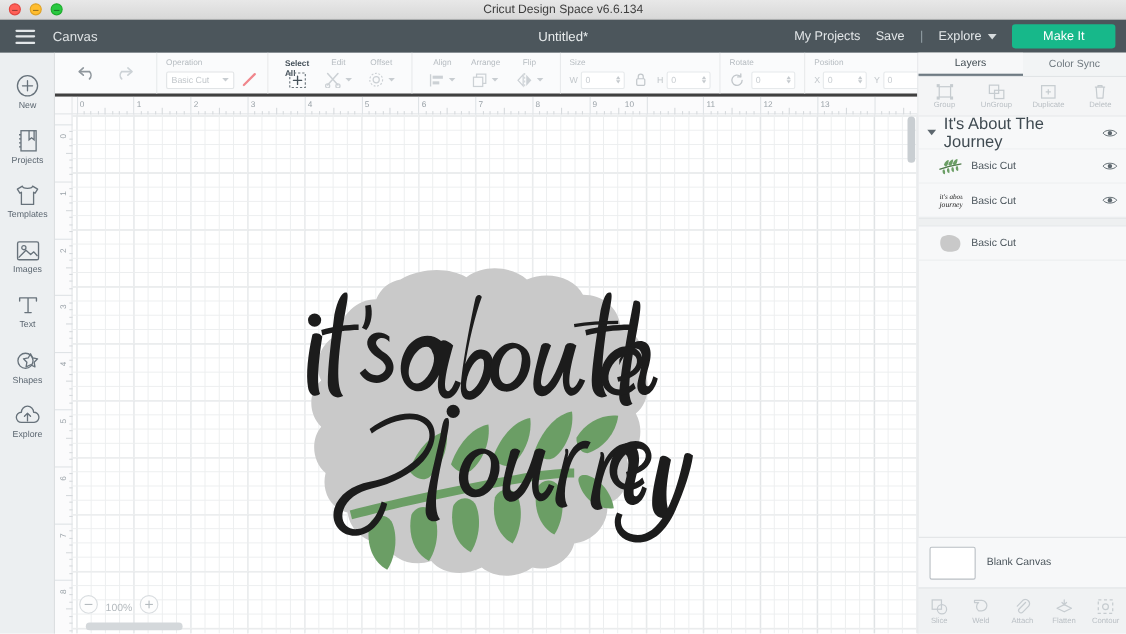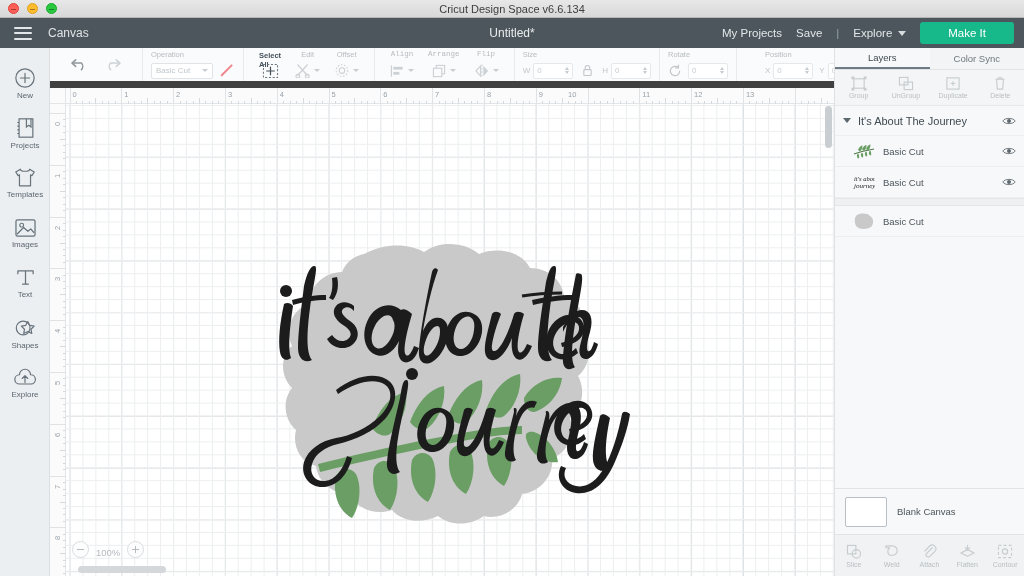--- a/index.html
+++ b/index.html
@@ -69,26 +69,26 @@
     width: 50px; height: 50px; display: flex; flex-direction: column;
     align-items: center; justify-content: center; gap: 2px;
     cursor: pointer; color: #5b6670;
   }
   .rail-item .lbl { font-size: 8px; color: #5b6670; }
   .rail-item svg { display: block; }
 
   
   .toolbar {
     position: absolute; top: 48px; left: 50px; width: 784px; height: 40px;
-    background: #fafbfc; border-bottom: 7px solid #404040;
+    background: #fafbfc; border-bottom: 3px solid #404040;
     display: flex; align-items: stretch; font-size: 8px;
   }
   .tgroup { display: flex; flex-direction: column; justify-content: center;
             padding: 0 8px; border-right: 1px solid #e8eaec; position: relative; }
-  .tgroup.nb { border-right: none; margin-left: 20px; }
+  .tgroup.nb { border-right: none; }
   .tlabel { font-size: 7.5px; color: #b6bcc1; margin-bottom: 3px; height: 9px; line-height: 9px; }
   .tlabel.on { color: #45515a; font-weight: bold; }
   .trow { display: flex; align-items: center; gap: 6px; height: 17px; }
   .ttile { display: flex; flex-direction: column; align-items: center; justify-content: center;
            padding: 0 7px; cursor: pointer; }
   .undo-redo { display: flex; align-items: center; gap: 14px; padding: 0 12px; }
   .arrowbtn { cursor: pointer; }
   .mini-select {
     border: 1px solid #e1e4e6; background: #fff; border-radius: 2px;
     height: 16px; width: 62px; display: flex; align-items: center;
@@ -209,21 +209,21 @@
     display: flex; align-items: center; height: 30px; padding: 0 8px;
     border-bottom: 1px solid #eceef0; background: #f7f8f9; cursor: pointer;
   }
   .lrow.group { background: #f7f8f9; }
   .lrow.child { padding-left: 18px; height: 31px; }
   .caret {
     width: 0; height: 0; border-left: 4px solid transparent;
     border-right: 4px solid transparent; border-top: 5px solid #5d676e;
     margin-right: 7px; cursor: pointer;
   }
-  .lname { font-size: 11px; color: #3f4a51; flex: 1; }
+  .lname { font-size: 15px; color: #3f4a51; flex: 1; }
   .lname.sub { font-size: 9.5px; color: #4b555c; }
   .thumbbox { width: 22px; height: 20px; margin-right: 8px; display: flex;
               align-items: center; justify-content: center; }
   .eye { width: 14px; height: 10px; cursor: pointer; }
   .lgap { height: 8px; background: #eef0f1; border-bottom: 1px solid #e4e7e9;
           border-top: 1px solid #e4e7e9; }
 
   .canvasswatch {
     display: flex; align-items: center; padding: 8px 10px; gap: 10px;
     border-top: 1px solid #e1e4e6; background: #f7f8f9; height: 46px;
@@ -376,21 +376,21 @@
             <circle cx="8.5" cy="8" r="6.2" fill="none" stroke="#ccd1d5" stroke-width="1.1" stroke-dasharray="1.8 1.6"></circle>
             <circle cx="8.5" cy="8" r="3" fill="none" stroke="#ccd1d5" stroke-width="1.2"></circle>
           </svg>
           <span class="mini-caret"></span>
         </div>
       </div>
     </div>
   </div>
 
   <div class="tgroup">
-    <div style="display:flex;font-family:Liberation Mono, monospace;">
+    <div style="display:flex;">
       <div class="ttile">
         <span class="tlabel">Align</span>
         <div class="trow" style="gap:3px;">
           <svg width="15" height="14" viewBox="0 0 16 15">
             <path d="M1.5 1.5v12" stroke="#ccd1d5" stroke-width="1.3"></path>
             <rect x="3.5" y="3" width="10" height="3" fill="#ccd1d5"></rect>
             <rect x="3.5" y="8.5" width="6.5" height="3" fill="#ccd1d5"></rect>
           </svg>
           <span class="mini-caret"></span>
         </div>

